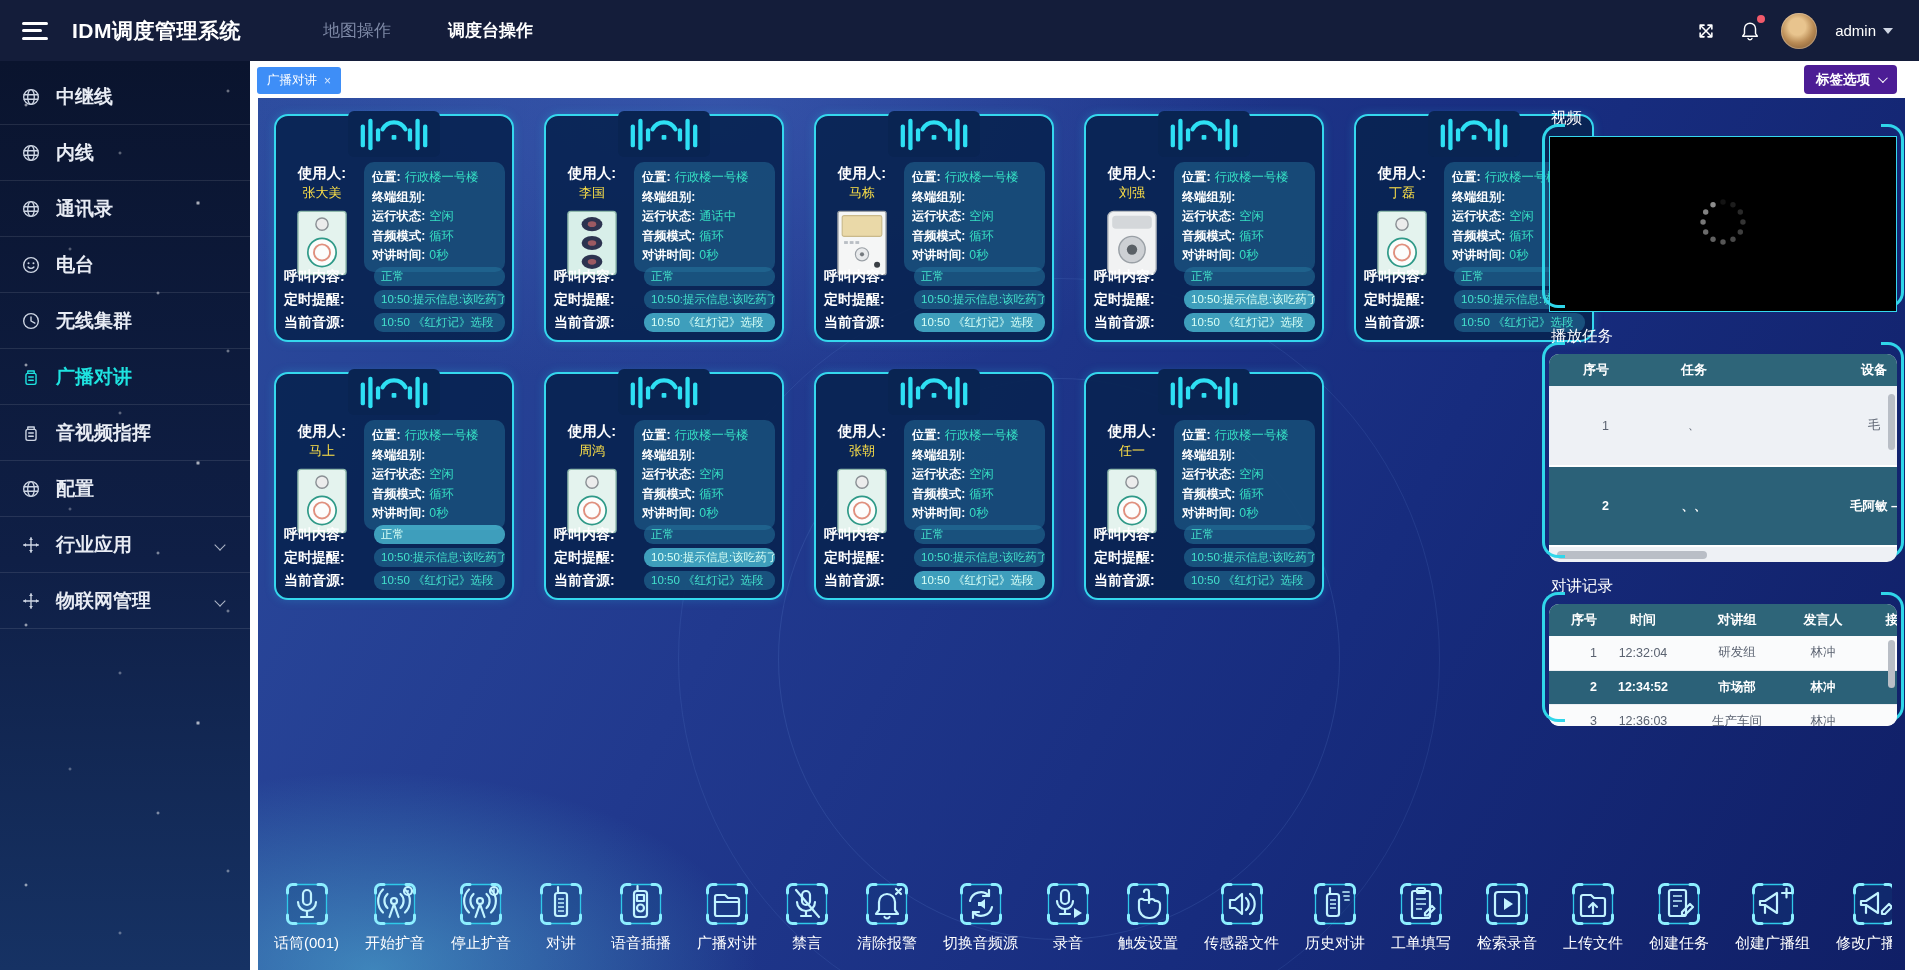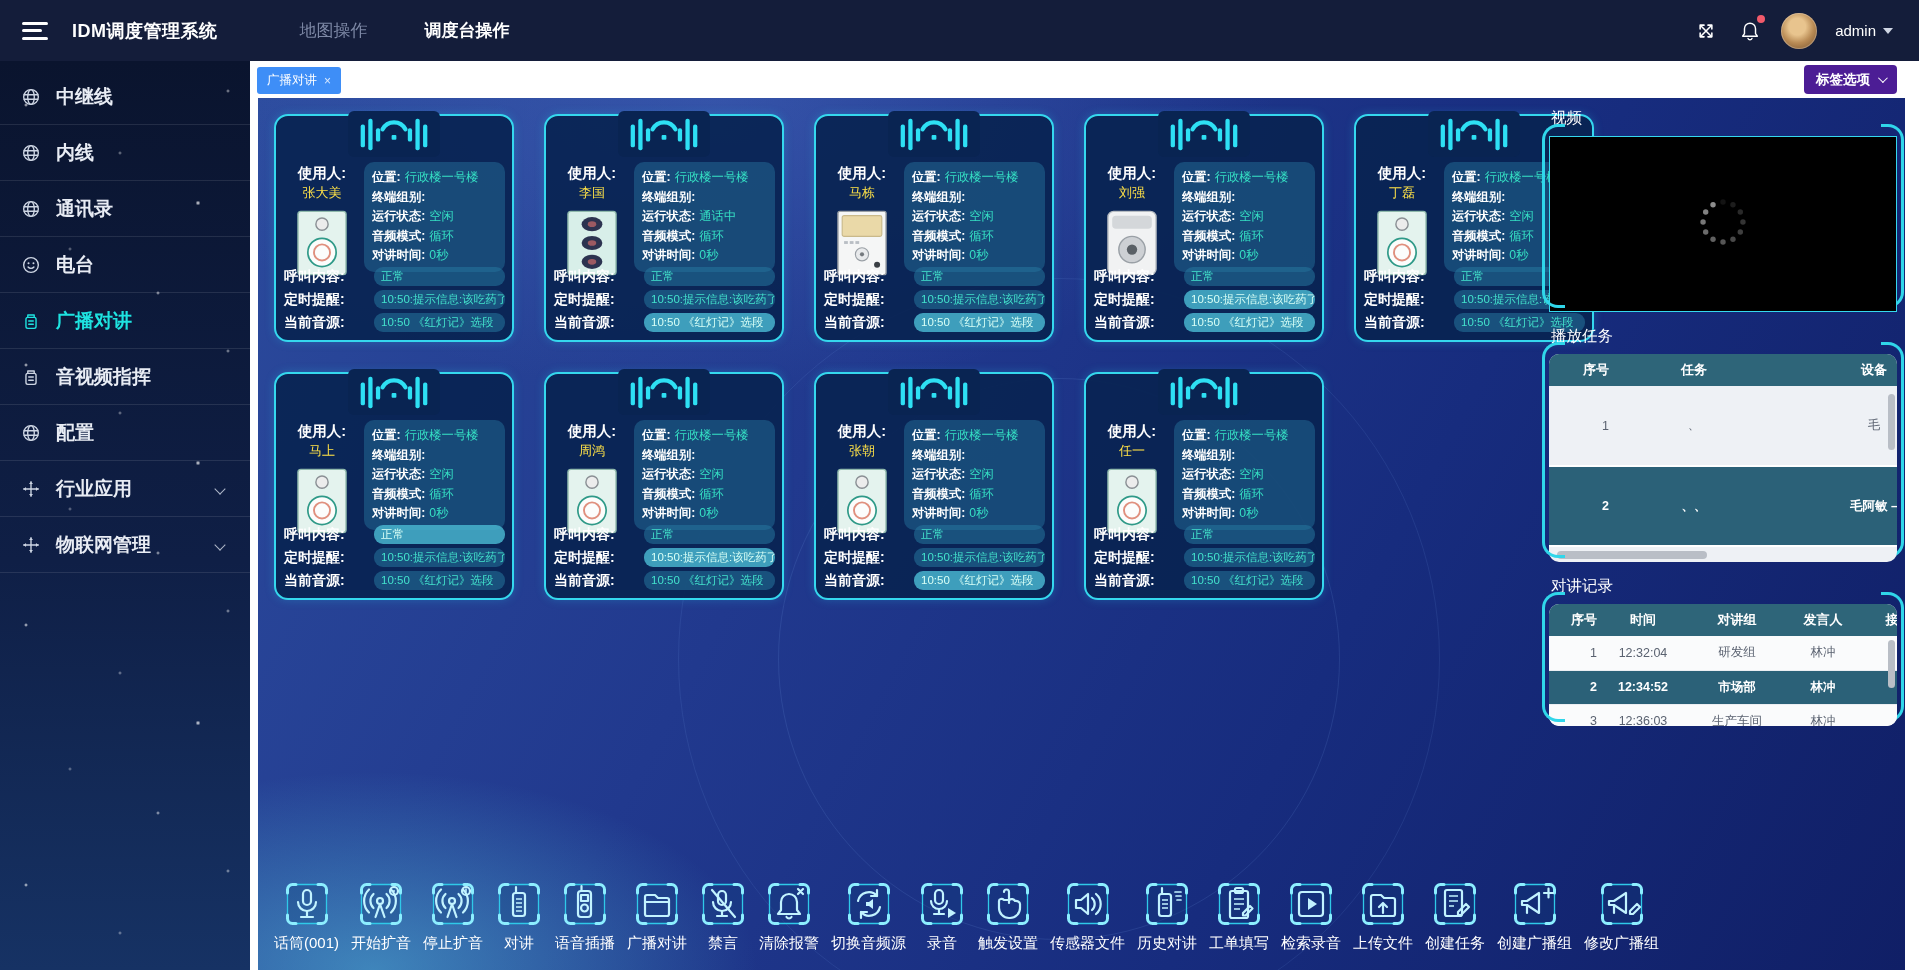--- a/index.html
+++ b/index.html
@@ -4,21 +4,21 @@
 <style>
   * { margin:0; padding:0; box-sizing:border-box; }
   html,body { width:1919px; height:970px; overflow:hidden; }
   body { font-family:"Liberation Sans","DejaVu Sans",sans-serif; background:#fff; position:relative; }
 
   
   .topbar { position:absolute; left:0; top:0; width:1919px; height:61px; background:#141d3a; z-index:30; display:flex; align-items:center; }
   .burger { width:26px; height:18px; margin-left:22px; display:flex; flex-direction:column; justify-content:space-between; cursor:pointer; }
   .burger span { display:block; height:3px; background:#fff; border-radius:2px; }
   .burger span:nth-child(2){ width:78%; }
-  .app-title { color:#fff; font-size:18px; font-weight:bold; margin-left:24px; letter-spacing:.5px; }
+  .app-title { color:#fff; font-size:21px; font-weight:bold; margin-left:24px; letter-spacing:.5px; }
   .top-nav { display:flex; margin-left:82px; gap:57px; }
   .top-nav .nav-item { font-size:17px; color:#7d88a5; cursor:pointer; }
   .top-nav .nav-item.active { color:#fff; font-weight:bold; }
   .top-right { margin-left:auto; margin-right:26px; display:flex; align-items:center; gap:18px; }
   .tb-ico { width:26px; height:26px; position:relative; cursor:pointer; }
   .tb-ico svg { width:26px; height:26px; }
   .bell-dot { position:absolute; right:-2px; top:-3px; width:8px; height:8px; border-radius:50%; background:#f25a6b; }
   .avatar { width:36px; height:36px; border-radius:50%; cursor:pointer;
     background:radial-gradient(circle at 45% 38%, #e8c48e 0 28%, #b98b55 55%, #6e4a28 100%); box-shadow:inset 0 0 0 1px rgba(255,255,255,.25);}
   .admin-wrap { display:flex; align-items:center; gap:7px; cursor:pointer; }
@@ -102,21 +102,21 @@
   .pt-table td { height:80px; }
   .tk-table td { height:34px; }
   .pt-table tbody tr { background:#eef1f5; border-bottom:2px solid #fff; cursor:pointer; }
   .tk-table tbody tr { background:#fafbfc; border-bottom:1px solid #ebeef2; cursor:pointer; }
   .rp-table tbody tr.sel { background:#2b6178; }
   .rp-table tbody tr.sel td { color:#fff; font-weight:bold; }
   .hthumb { position:absolute; left:8px; bottom:3px; width:150px; height:8px; border-radius:4px; background:#b9bec6; cursor:pointer; }
   .vthumb { position:absolute; right:2px; width:7px; border-radius:4px; background:#b9bec6; cursor:pointer; }
 
   
-  .toolbar { position:absolute; left:16px; right:13px; bottom:8px; height:82px; display:flex; gap:12px; overflow:hidden; z-index:7; }
+  .toolbar { position:absolute; left:16px; right:13px; bottom:8px; height:82px; display:flex; gap:26px; overflow:hidden; z-index:7; }
   .tool { flex:none; display:flex; flex-direction:column; align-items:center; cursor:pointer; }
   .tool-ic { width:48px; height:48px; }
   .tool-ic svg { width:48px; height:48px; }
   .tool-lb { margin-top:6px; color:#fff; font-size:15px; white-space:nowrap; }
 
   .right-strip { position:absolute; right:0; top:61px; width:14px; bottom:0; background:#fff; z-index:25; }
 </style>
 </head>
 <body>
 
@@ -182,20 +182,28 @@
      <span>通讯录</span>
 
    </li>
       <li class="side-item">
      <span class="s-ico"><svg viewBox="0 0 24 24">
             <circle cx="12" cy="12" r="8" fill="none" stroke="currentColor" stroke-width="1.5" stroke-linecap="round" stroke-linejoin="round"></circle>
             <path d="M8.8 14.2a4.2 4.2 0 0 0 6.4 0" fill="none" stroke="currentColor" stroke-width="1.5" stroke-linecap="round" stroke-linejoin="round"></path>
             <path d="M9.3 10h.01M14.7 10h.01" stroke="currentColor" stroke-width="2.2" stroke-linecap="round" fill="none"></path>
           </svg></span>
      <span>电台</span>
+
+   </li>
+      <li class="side-item">
+     <span class="s-ico"><svg viewBox="0 0 24 24">
+            <circle cx="12" cy="12" r="8" fill="none" stroke="currentColor" stroke-width="1.5" stroke-linecap="round" stroke-linejoin="round"></circle>
+            <path d="M12 7.5V12l4.2 2.4" fill="none" stroke="currentColor" stroke-width="1.5" stroke-linecap="round" stroke-linejoin="round"></path>
+          </svg></span>
+     <span>无线集群</span>
 
    </li>
       <li class="side-item active">
      <span class="s-ico"><svg viewBox="0 0 24 24">
             <rect x="6.5" y="8" width="11" height="12" rx="2" fill="none" stroke="currentColor" stroke-width="1.5" stroke-linecap="round" stroke-linejoin="round"></rect>
             <path d="M8.5 8V5.5h7V8" fill="none" stroke="currentColor" stroke-width="1.5" stroke-linecap="round" stroke-linejoin="round"></path>
             <path d="M9.5 12h5M9.5 15.5h5" fill="none" stroke="currentColor" stroke-width="1.5" stroke-linecap="round" stroke-linejoin="round"></path>
           </svg></span>
      <span>广播对讲</span>
 

